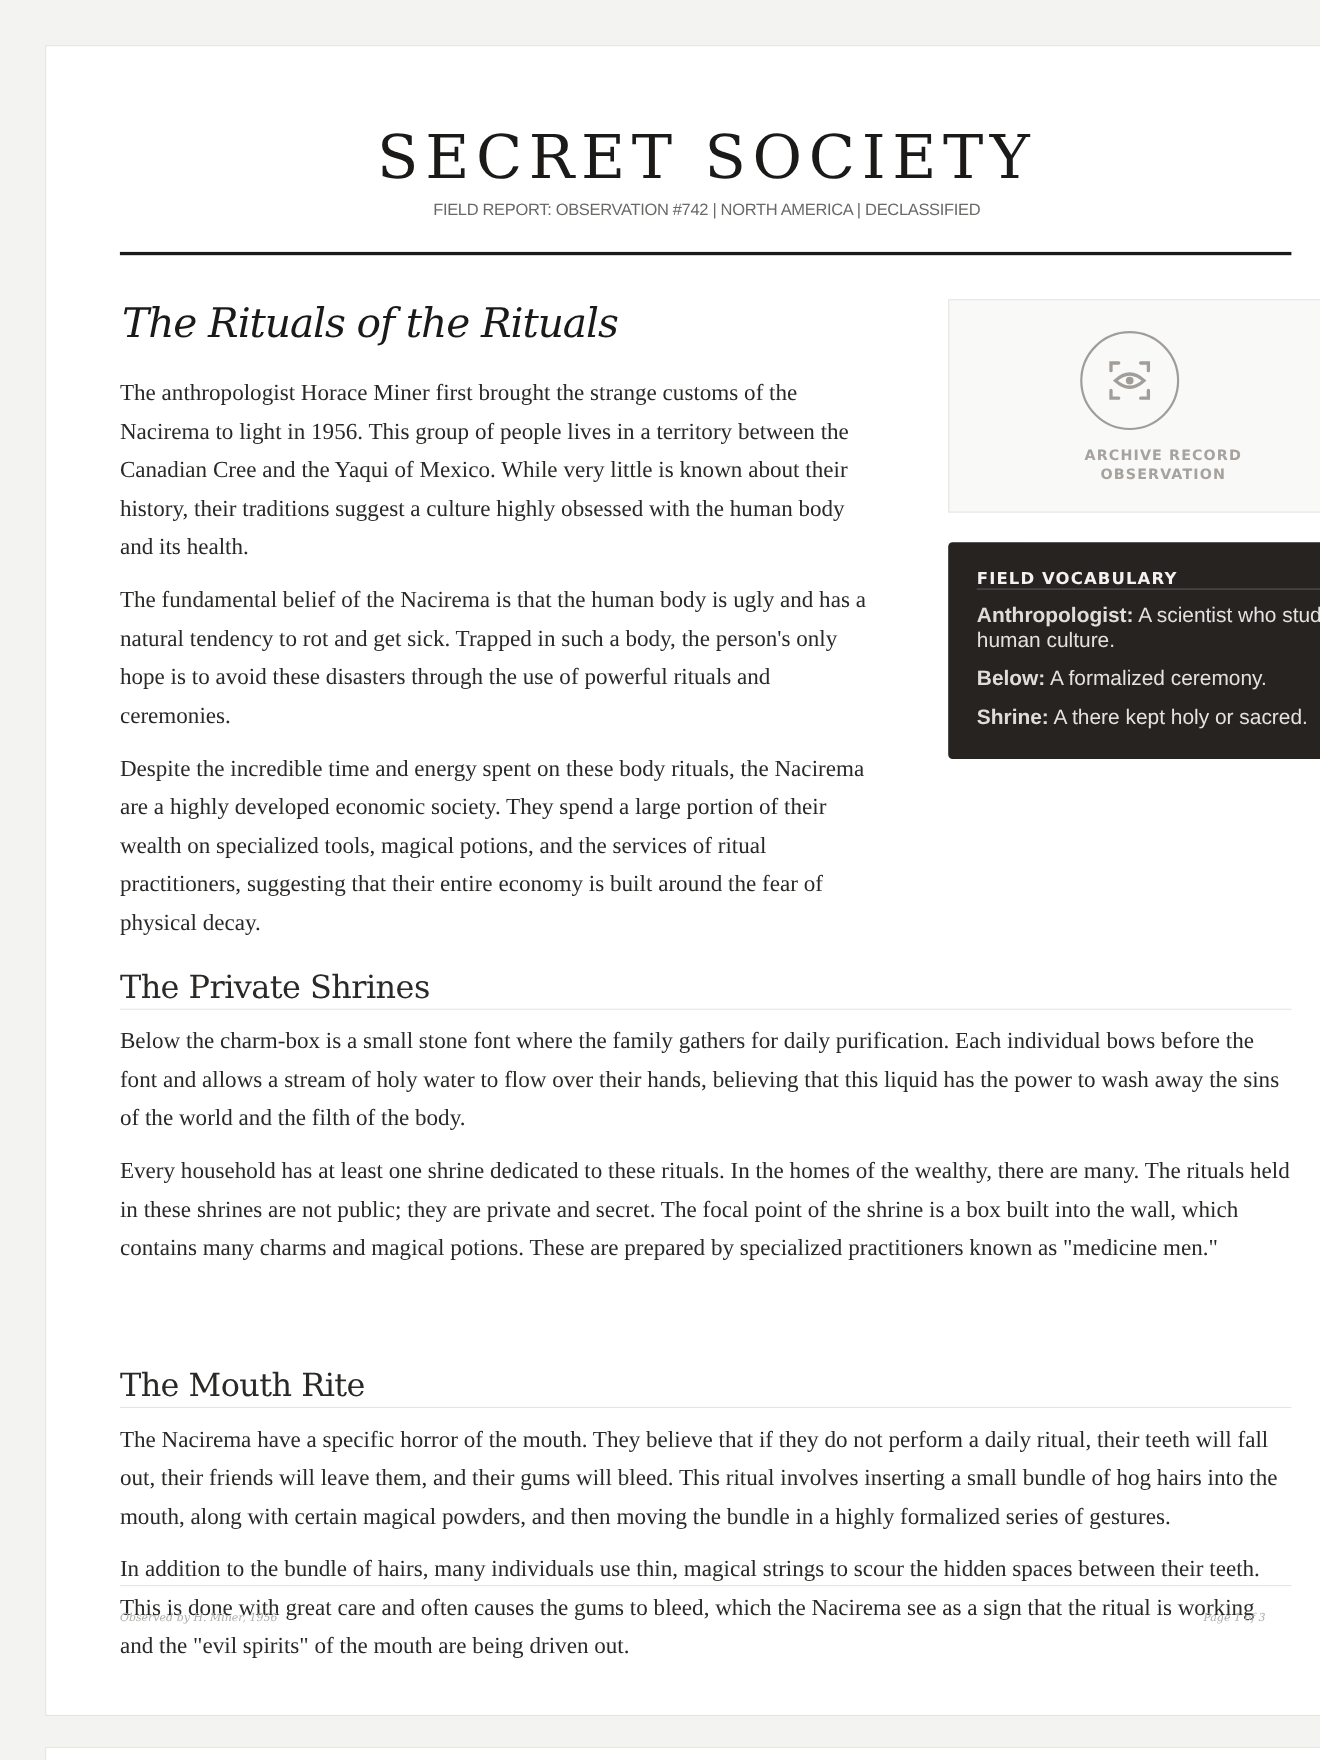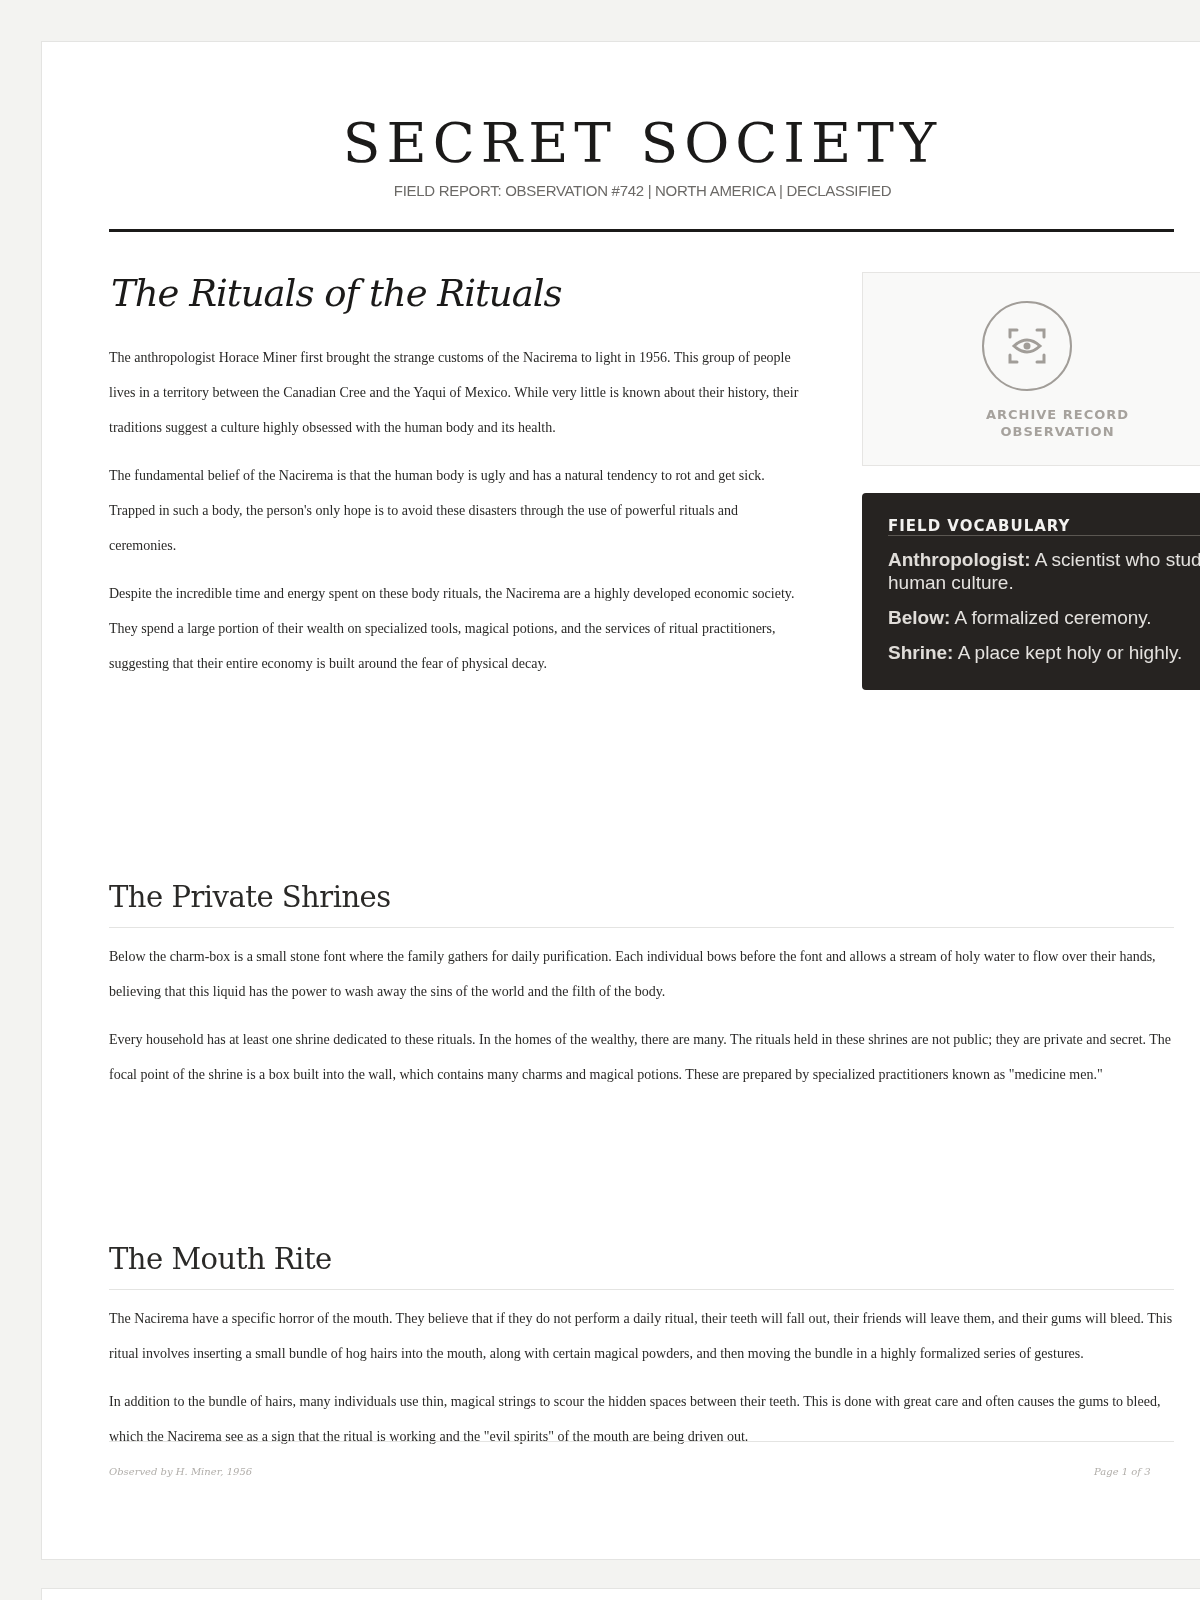--- a/index.html
+++ b/index.html
@@ -35,28 +35,28 @@
   }
   .rule-main {
     position: absolute; left: 67px; top: 187px; width: 1065px; height: 3px; background: #1b1a19;
   }
   .main-col { position: absolute; left: 67px; top: 226px; width: 690px; }
   .article-title {
     margin: 0 0 20px 2px; font-family: "DejaVu Serif", serif; font-style: italic; font-weight: normal;
     font-size: 37px; color: #1b1a19; letter-spacing: -1px; line-height: 52px;
   }
   p.body {
-    margin: 0 0 13px 0; font-family: "Liberation Serif", serif; font-size: 14px;
+    margin: 0 0 13px 0; font-family: "Liberation Serif", serif; font-size: 21px;
     line-height: 35px; color: #2a2927;
   }
   .full-col { position: absolute; left: 67px; width: 1065px; }
   .sec-h {
     margin: 0; font-family: "DejaVu Serif", serif; font-weight: normal;
     font-size: 29px; color: #2a2927; line-height: 40px; letter-spacing: -0.5px;
-    padding-bottom: 10px; border-bottom: 1px solid #e4e4e2; margin-bottom: 11px;
+    border-bottom: 1px solid #e4e4e2; margin-bottom: 11px;
   }
   .sidebar { position: absolute; left: 820px; top: 230px; width: 391px; }
   .archive {
     height: 194px; background: #f9f9f8; border: 1px solid #e6e5e3; box-sizing: border-box;
     position: relative; text-align: center;
   }
   .archive .circle {
     position: absolute; left: 119px; top: 28px; width: 90px; height: 90px;
     border: 2px solid #a19d98; border-radius: 50%; box-sizing: border-box;
   }
@@ -128,21 +128,21 @@
       <div class="term">
         <b>Anthropologist:</b>
         <span>A scientist who studies human culture.</span>
       </div>
       <div class="term">
         <b>Below:</b>
         <span>A formalized ceremony.</span>
       </div>
       <div class="term">
         <b>Shrine:</b>
-        <span>A place kept holy or highly.</span>
+        <span>A there kept holy or sacred.</span>
       </div>
     </div>
   </aside>
 
   <section class="full-col" style="top:835px;">
     <h2 class="sec-h">The Private Shrines</h2>
     <p class="body">Below the charm-box is a small stone font where the family gathers for daily purification. Each individual bows before the font and allows a stream of holy water to flow over their hands, believing that this liquid has the power to wash away the sins of the world and the filth of the body.</p>
     <p class="body">Every household has at least one shrine dedicated to these rituals. In the homes of the wealthy, there are many. The rituals held in these shrines are not public; they are private and secret. The focal point of the shrine is a box built into the wall, which contains many charms and magical potions. These are prepared by specialized practitioners known as "medicine men."</p>
   </section>
 

